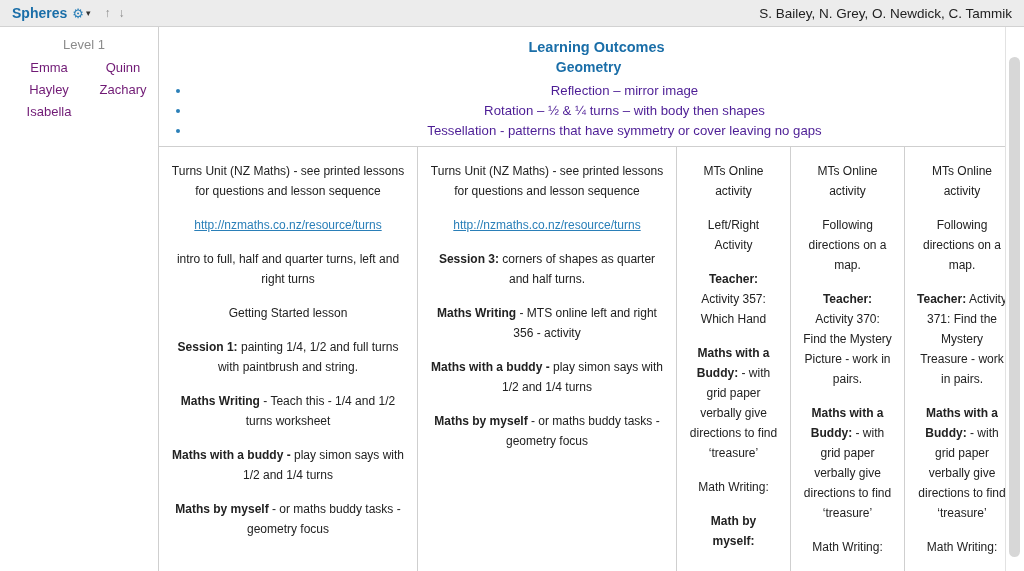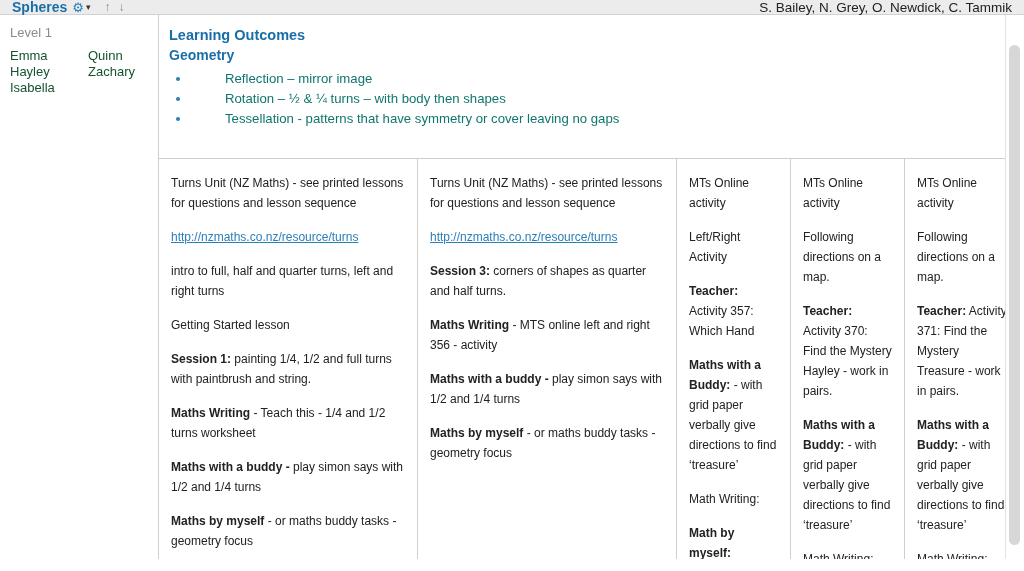--- a/index.html
+++ b/index.html
@@ -11,21 +11,21 @@
     height: 571px;
     font-family: "Liberation Sans", sans-serif;
     font-size: 13px;
     color: #333;
     background: #ffffff;
     overflow: hidden;
   }
 
   
   .topbar {
-    height: 15px;
+    height: 27px;
     background: #ececec;
     border-bottom: 1px solid #d2d2d2;
     display: flex;
     align-items: center;
     padding: 0 12px;
     box-sizing: border-box;
   }
   .app-title {
     color: #1a6ea8;
     font-weight: bold;
@@ -54,58 +54,60 @@
     color: #222;
     font-size: 13.5px;
     white-space: nowrap;
   }
 
   
   .body-wrap {
     display: flex;
     height: 544px;
     box-sizing: border-box;
+    text-align: center;
   }
 
   
   .sidebar {
     width: 159px;
     min-width: 159px;
     border-right: 1px solid #cfcfcf;
     box-sizing: border-box;
     padding: 10px 0 0 10px;
   }
   .level-label {
     color: #8b8b8b;
     font-size: 13px;
     margin-bottom: 8px;
   }
   .student-grid {
     display: grid;
     grid-template-columns: 78px 1fr;
-    font-size: 13px;
-    color: #14532d;
+    row-gap: 6px;
+    font-size: 13px;
+    color: #701a75;
   }
   .student-grid span { line-height: 16px; }
 
   
   .main {
     flex: 1;
     display: flex;
     flex-direction: column;
     position: relative;
     box-sizing: border-box;
   }
 
   
   .outcomes {
     padding: 10px 0 8px 10px;
     border-bottom: 1px solid #cfcfcf;
     box-sizing: border-box;
-    height: 144px;
+    height: 120px;
   }
   .outcomes h1 {
     margin: 0;
     font-size: 14.5px;
     font-weight: bold;
     color: #1a6ea8;
     line-height: 20px;
   }
   .outcomes h2 {
     margin: 0 16px 4px 0;
@@ -117,21 +119,21 @@
   .outcomes ul {
     margin: 0;
     padding-left: 22px;
     list-style: disc;
   }
   .outcomes li {
     color: #2a7fb8;
     font-size: 13.2px;
     line-height: 20px;
   }
-  .outcomes li span { color: #0f766e; margin-left: 34px; }
+  .outcomes li span { color: #4c1d95; margin-left: 34px; }
 
   
   .columns {
     display: flex;
     flex: 1;
     overflow: hidden;
     box-sizing: border-box;
   }
   .col {
     box-sizing: border-box;
@@ -246,21 +248,21 @@
         <p><span>Left/Right Activity</span></p>
         <p><span class="b">Teacher:</span><span> Activity 357: Which Hand</span></p>
         <p><span class="b">Maths with a Buddy:</span><span> - with grid paper verbally give directions to find ‘treasure’</span></p>
         <p><span>Math Writing:</span></p>
         <p><span class="b">Math by myself:</span></p>
       </div>
 
       <div class="col narrow">
         <p><span>MTs Online activity</span></p>
         <p><span>Following directions on a map.</span></p>
-        <p><span class="b">Teacher:</span><span> Activity 370: Find the Mystery Hayley - work in pairs.</span></p>
+        <p><span class="b">Teacher:</span><span> Activity 370: Find the Mystery Picture - work in pairs.</span></p>
         <p><span class="b">Maths with a Buddy:</span><span> - with grid paper verbally give directions to find ‘treasure’</span></p>
         <p><span>Math Writing:</span></p>
       </div>
 
       <div class="col narrow last">
         <p><span>MTs Online activity</span></p>
         <p><span>Following directions on a map.</span></p>
         <p><span class="b">Teacher:</span><span> Activity 371: Find the Mystery Treasure - work in pairs.</span></p>
         <p><span class="b">Maths with a Buddy:</span><span> - with grid paper verbally give directions to find ‘treasure’</span></p>
         <p><span>Math Writing:</span></p>

